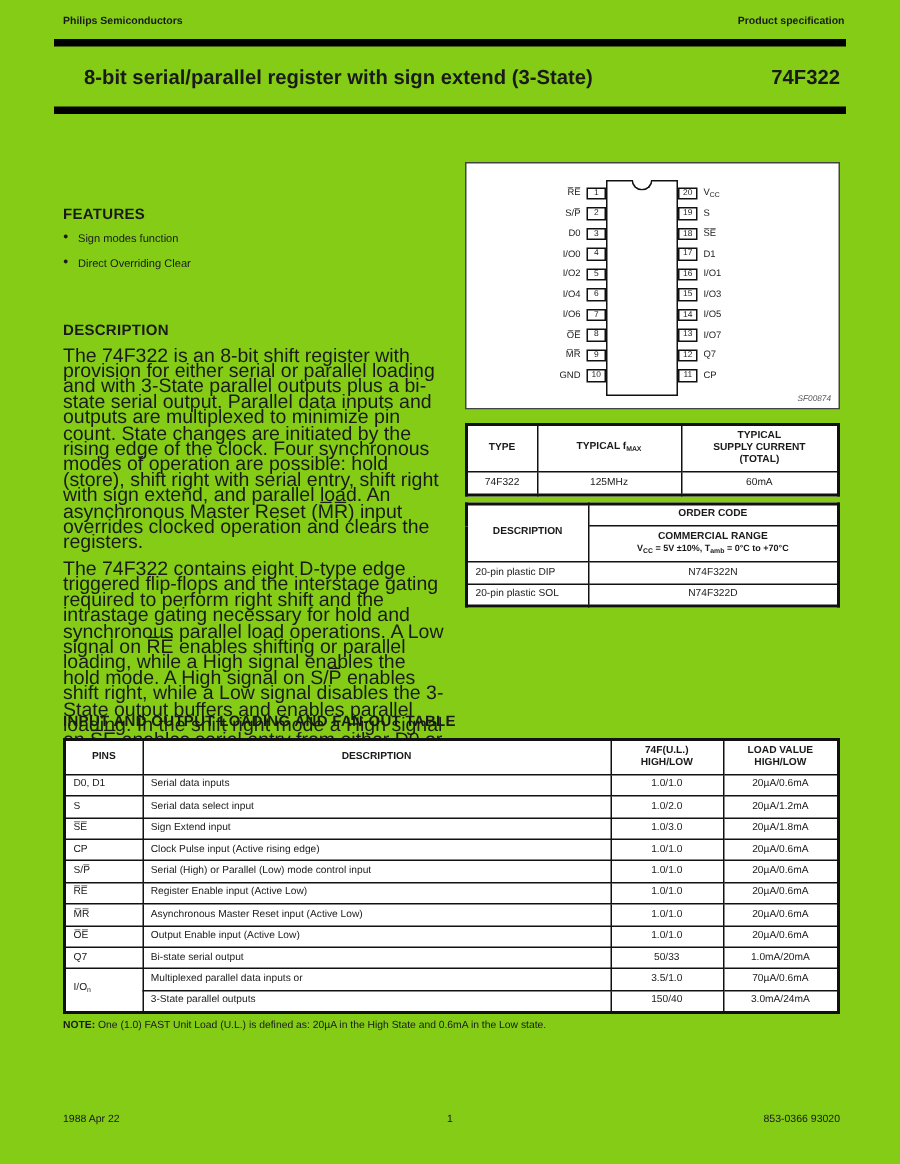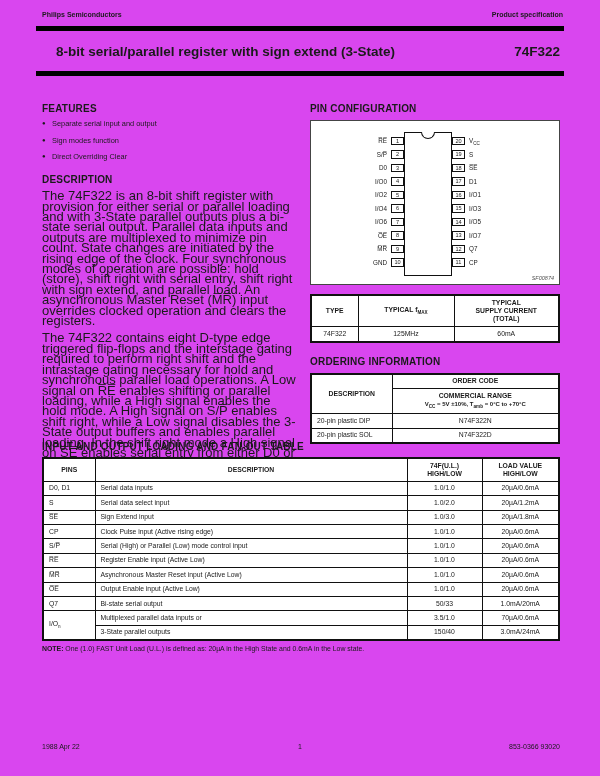--- a/index.html
+++ b/index.html
@@ -1,33 +1,33 @@
 <!DOCTYPE html>
 <html><head>
 <meta charset="utf-8">
 <style>
   * { box-sizing: border-box; margin: 0; padding: 0; }
   html,body { background:#e8e8e8; }
   .page {
     position: relative; width: 600px; height: 776px; margin: 0 auto;
-    background: #d946ef; color: #1a1a1a;
+    background: #84cc16; color: #1a1a1a;
     font-family: "Liberation Sans", "DejaVu Sans", sans-serif;
     overflow: hidden;
   }
   
   .hdr-left  { position:absolute; left:42px;  top:11px; font-size:7px; font-weight:bold; }
   .hdr-right { position:absolute; right:37px; top:11px; font-size:7px; font-weight:bold; }
   .rule-a { position:absolute; left:36px; width:528px; top:26px; height:5px; background:#000; }
   .doc-title { position:absolute; left:56px; top:44px; font-size:13.5px; font-weight:bold; }
   .doc-part  { position:absolute; right:40px; top:44px; font-size:13.5px; font-weight:bold; }
   .rule-b { position:absolute; left:36px; width:528px; top:71px; height:5px; background:#000; }
   
   .col-left  { position:absolute; left:42px;  top:103px; width:256px; }
   .col-right { position:absolute; left:310px; top:103px; width:250px; }
-  .sec { font-size:10px; font-weight:bold; letter-spacing:.2px; margin-bottom:6px; }
+  .sec { font-size:10px; font-weight:bold; letter-spacing:.2px; margin-bottom:6px;margin-top:35px; }
   .feat { list-style:none; margin-bottom:13px; }
   .feat li { position:relative; padding-left:10px; font-size:7.4px; line-height:8px; margin-bottom:8.6px; }
   .feat li::before { content:"●"; position:absolute; left:0; top:-1px; font-size:6px; }
   .body-text { font-size:13px; line-height:10.4px; margin-bottom:7px; }
   
   .fig { position:relative; height:165px; border:1px solid #444; margin:5px 0 9px; background:#fff; }
   .ic  { position:absolute; left:93px; top:11px; width:48px; height:144px; border:1.5px solid #111; background:#fff; }
   .notch { position:absolute; top:-1px; left:50%; transform:translateX(-50%);
            width:14px; height:7px; background:#fff; border:1px solid #111; border-top:none;
            border-radius:0 0 14px 14px; }
@@ -71,31 +71,29 @@
   <div class="hdr-left">Philips Semiconductors</div>
   <div class="hdr-right">Product specification</div>
   <div class="rule-a"></div>
   <div class="doc-title">8-bit serial/parallel register with sign extend (3-State)</div>
   <div class="doc-part">74F322</div>
   <div class="rule-b"></div>
 
   <div class="col-left">
     <div class="sec">FEATURES</div>
     <ul class="feat">
-      <li>Separate serial input and output</li>
       <li>Sign modes function</li>
       <li>Direct Overriding Clear</li>
     </ul>
     <div class="sec">DESCRIPTION</div>
     <p class="body-text">The 74F322 is an 8-bit shift register with provision for either serial or parallel loading and with 3-State parallel outputs plus a bi-state serial output. Parallel data inputs and outputs are multiplexed to minimize pin count. State changes are initiated by the rising edge of the clock. Four synchronous modes of operation are possible: hold (store), shift right with serial entry, shift right with sign extend, and parallel load. An asynchronous Master Reset (M̅R̅) input overrides clocked operation and clears the registers.</p>
     <p class="body-text">The 74F322 contains eight D-type edge triggered flip-flops and the interstage gating required to perform right shift and the intrastage gating necessary for hold and synchronous parallel load operations. A Low signal on R̅E̅ enables shifting or parallel loading, while a High signal enables the hold mode. A High signal on S/P̅ enables shift right, while a Low signal disables the 3-State output buffers and enables parallel loading. In the shift right mode a High signal on S̅E̅ enables serial entry from either D0 or D1, as determined by the S input. A Low signal on S̅E̅ enables shift right, but Q7 reloads its contents, thus performing the sign extend function. A High signal on O̅E̅ disables the 3-State output buffers, regardless of the other control inputs. In this condition the shifting and loading operations can still be performed.</p>
   </div>
 
   <div class="col-right">
-    <div class="sec">PIN CONFIGURATION</div>
 
     <div class="fig">
       <div class="ic">
         <div class="notch"></div>
       </div>
       <div class="pins-col pins-left">
         <div class="pin-row">
             <span class="pin-lbl">R̅E̅</span>
             <span class="pin-num">1</span>
           </div>
@@ -198,21 +196,20 @@
             </th>
       </tr>
       <tr>
         <td>74F322</td>
         <td>125MHz</td>
         <td>60mA</td>
       </tr>
     </tbody>
       </table>
 
-    <div class="sec ord-head">ORDERING INFORMATION</div>
     <table class="tbl t2">
       <colgroup>
           <col style="width:81px">
           <col>
         </colgroup>
       <tbody>
           <tr>
         <th rowspan="2">DESCRIPTION</th>
         <th>ORDER CODE</th>
       </tr>

